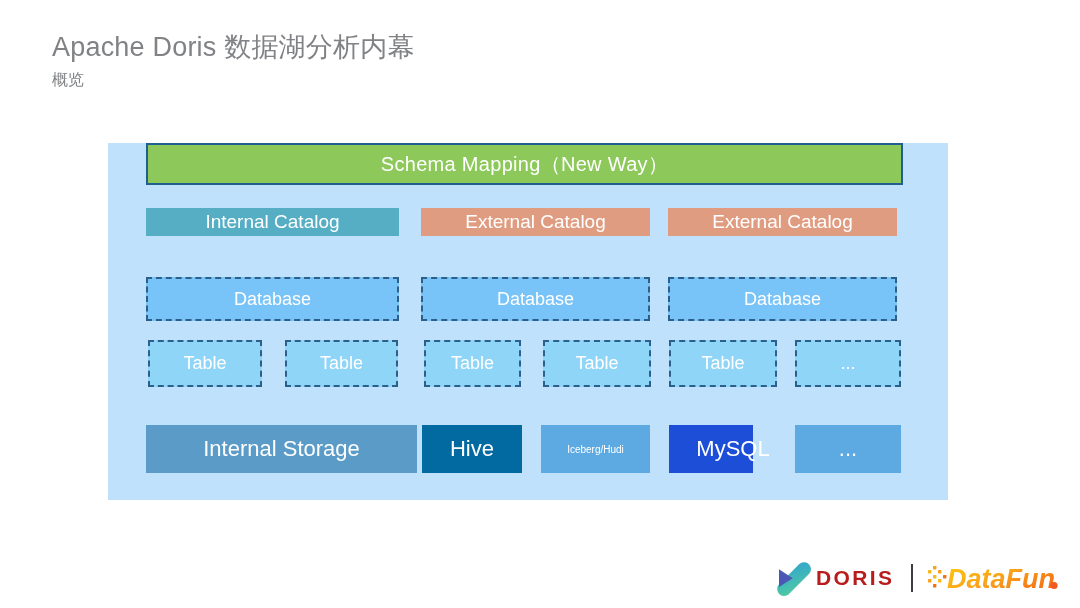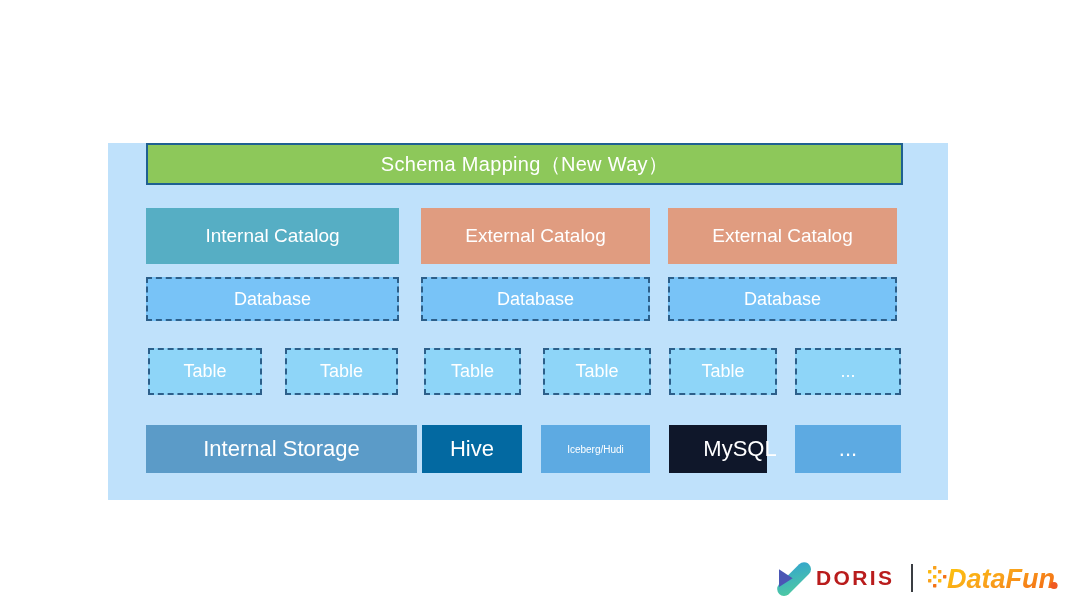--- a/index.html
+++ b/index.html
@@ -73,21 +73,21 @@
     color: #ffffff;
     font-size: 20px;
     font-weight: 400;
     letter-spacing: 0.3px;
     margin-top: 12px;
   }
 
   
   .catalog-box {
     top: 208px;
-    height: 56px;
+    height: 28px;
     font-size: 19px;
   }
   #catalog-internal {
     left: 146px;
     width: 253px;
     background: #56aec4;
   }
   #catalog-external-1 {
     left: 421px;
     width: 229px;
@@ -106,21 +106,21 @@
     background: #78c3f7;
     border: 2px dashed #2c5f8a;
     font-size: 18px;
   }
   #database-1 { left: 146px; width: 253px; }
   #database-2 { left: 421px; width: 229px; }
   #database-3 { left: 668px; width: 229px; }
 
   
   .table-box {
-    top: 348px;
+    top: 340px;
     height: 47px;
     background: #8ed5f8;
     border: 2px dashed #2c5f8a;
     font-size: 18px;
   }
   #table-1 { left: 148px; width: 114px; }
   #table-2 { left: 285px; width: 113px; }
   #table-3 { left: 424px; width: 97px; }
   #table-4 { left: 543px; width: 108px; }
   #table-5 { left: 669px; width: 108px; }
@@ -143,22 +143,22 @@
     background: #0369a1;
   }
   #storage-iceberg-hudi {
     left: 541px;
     width: 109px;
     background: #5daae2;
     font-size: 10px;
   }
   #storage-mysql {
     left: 669px;
-    width: 98px;
-    background: #0f172a;
+    width: 84px;
+    background: #1d4ed8;
     padding-left: 44px;
   }
   #storage-ellipsis {
     left: 795px;
     width: 106px;
     background: #5daae2;
   }
 
   
   #footer-logos {
@@ -189,20 +189,22 @@
   }
   #datafun-logo {
     height: 34px;
     flex: 0 0 auto;
   }
 </style>
 </head>
 <body>
 
 <div id="slide-header">
+  <div id="slide-title">Apache Doris 数据湖分析内幕</div>
+  <div id="slide-subtitle">概览</div>
 </div>
 
 <div id="diagram-panel"></div>
 
 <div id="schema-mapping-banner">
   <span>Schema Mapping（New Way）</span>
 </div>
 
 <div class="box catalog-box" id="catalog-internal">
   <span>Internal Catalog</span>

